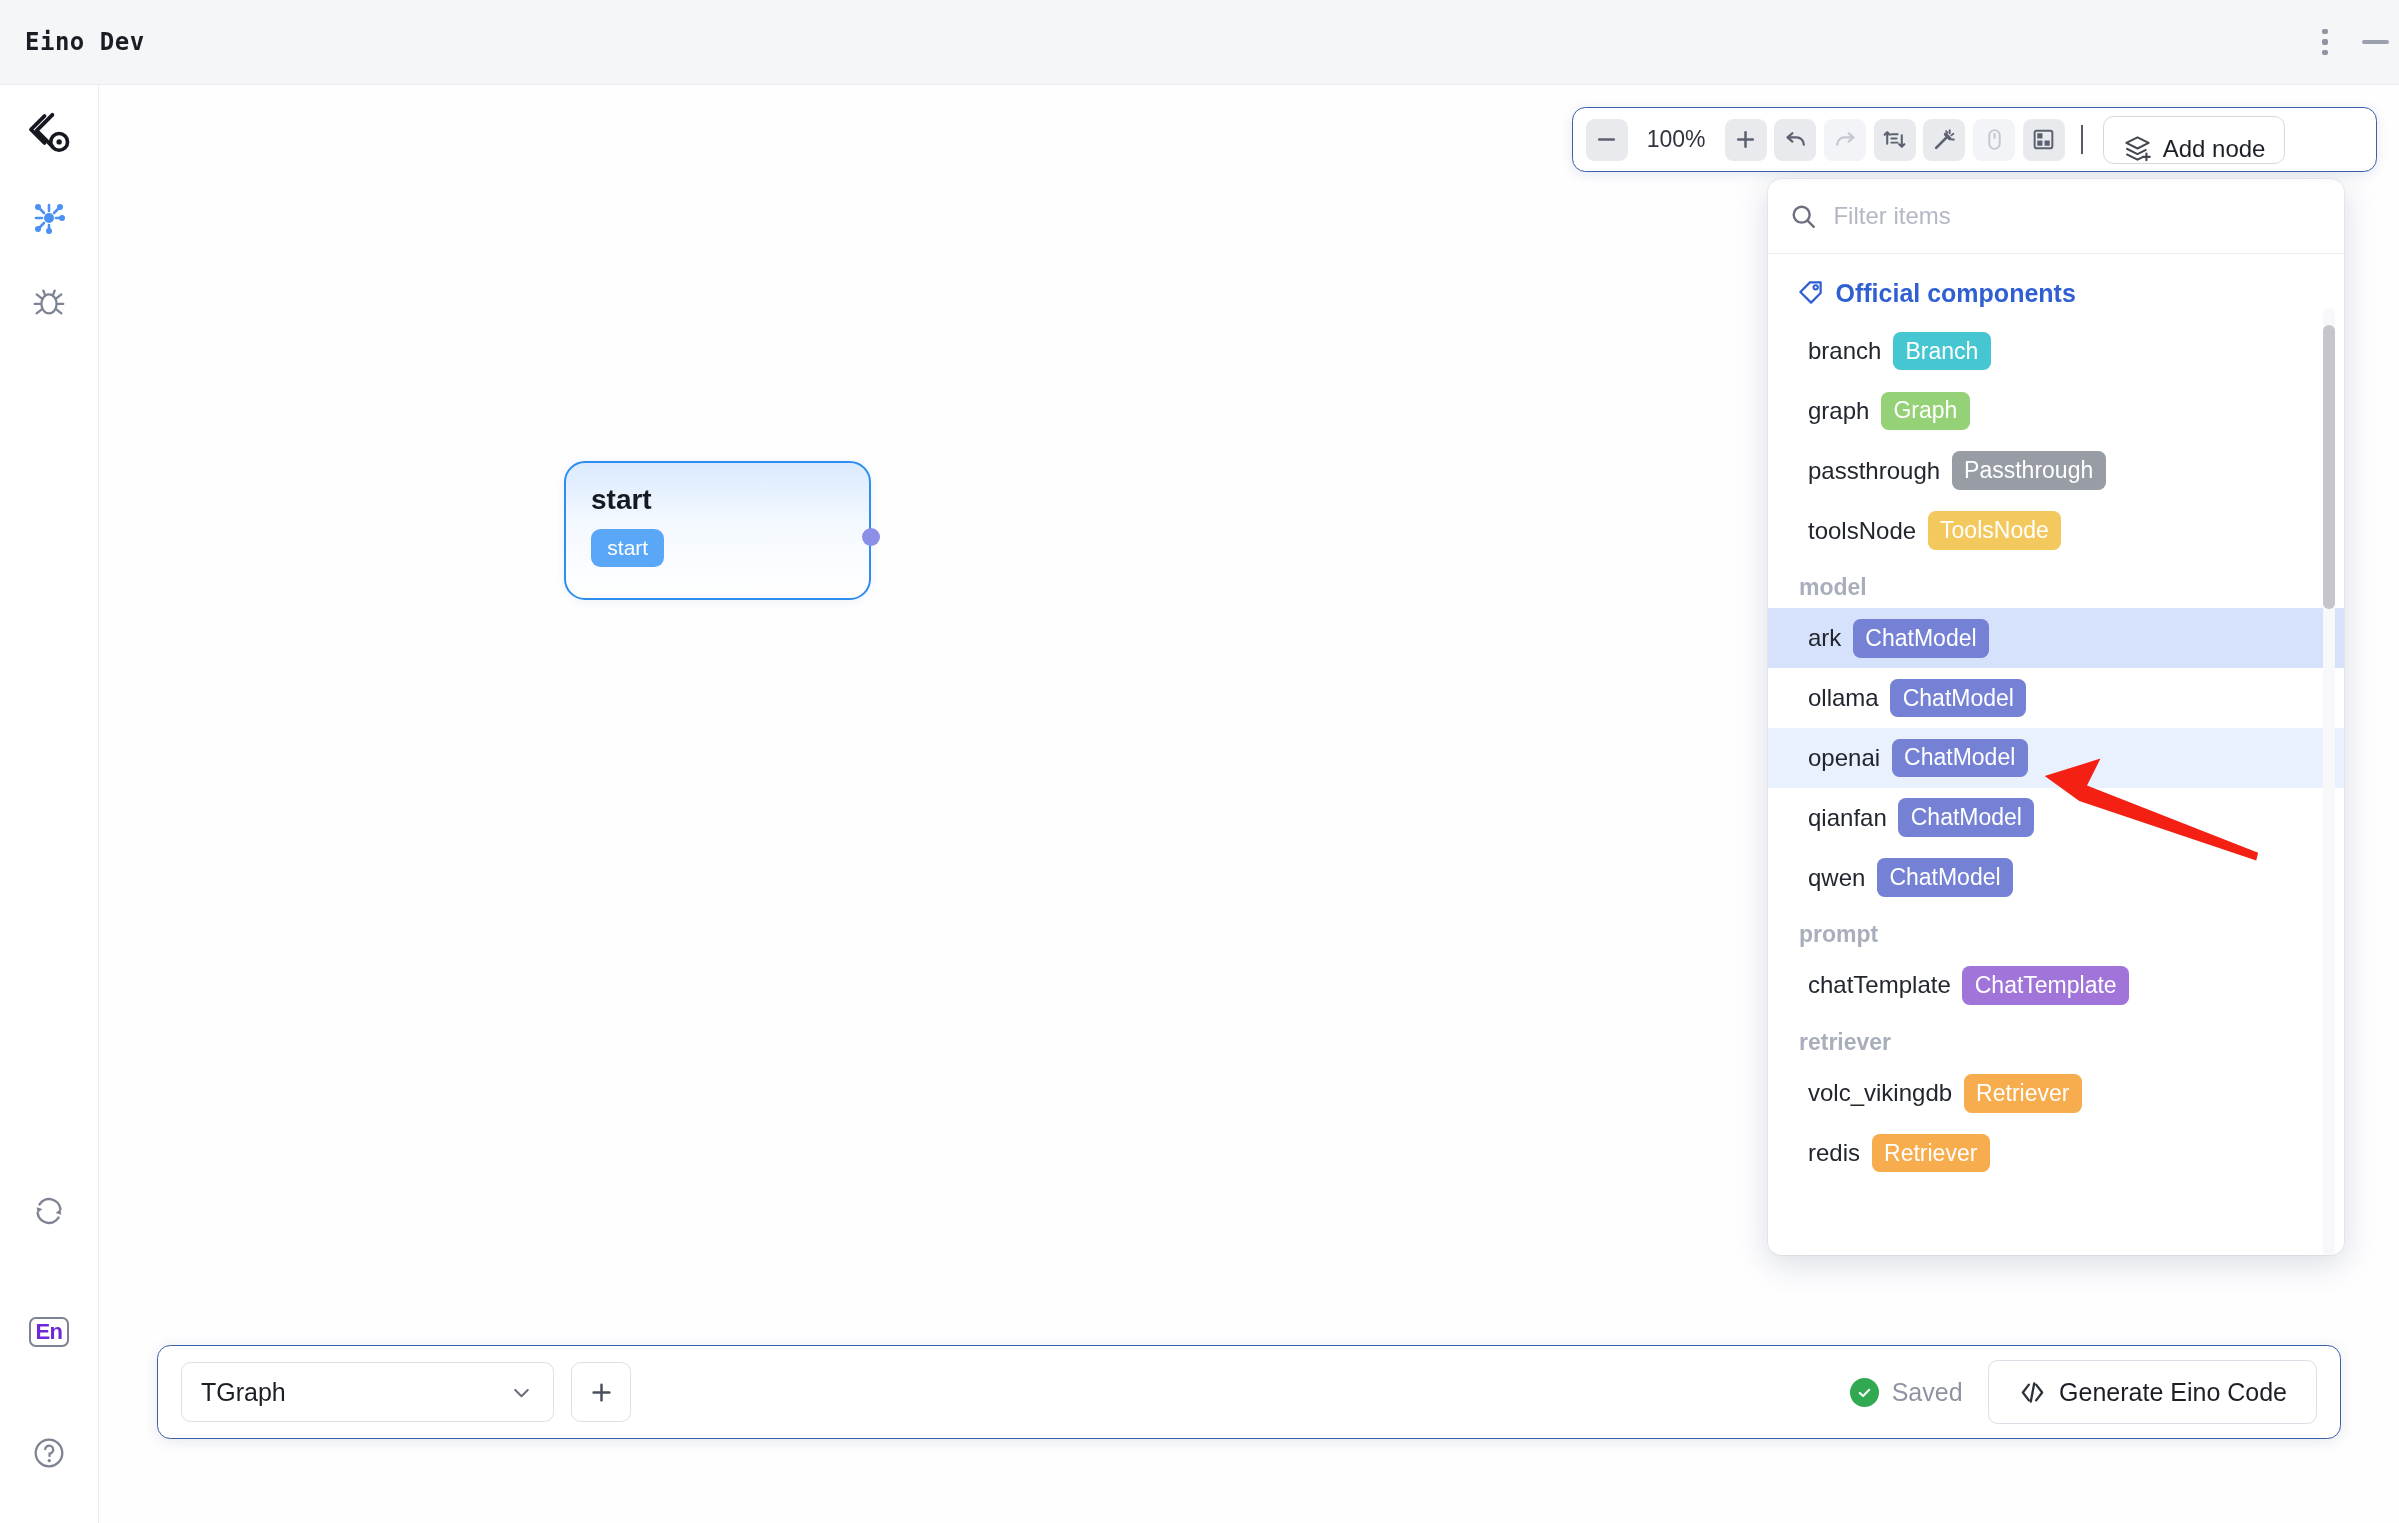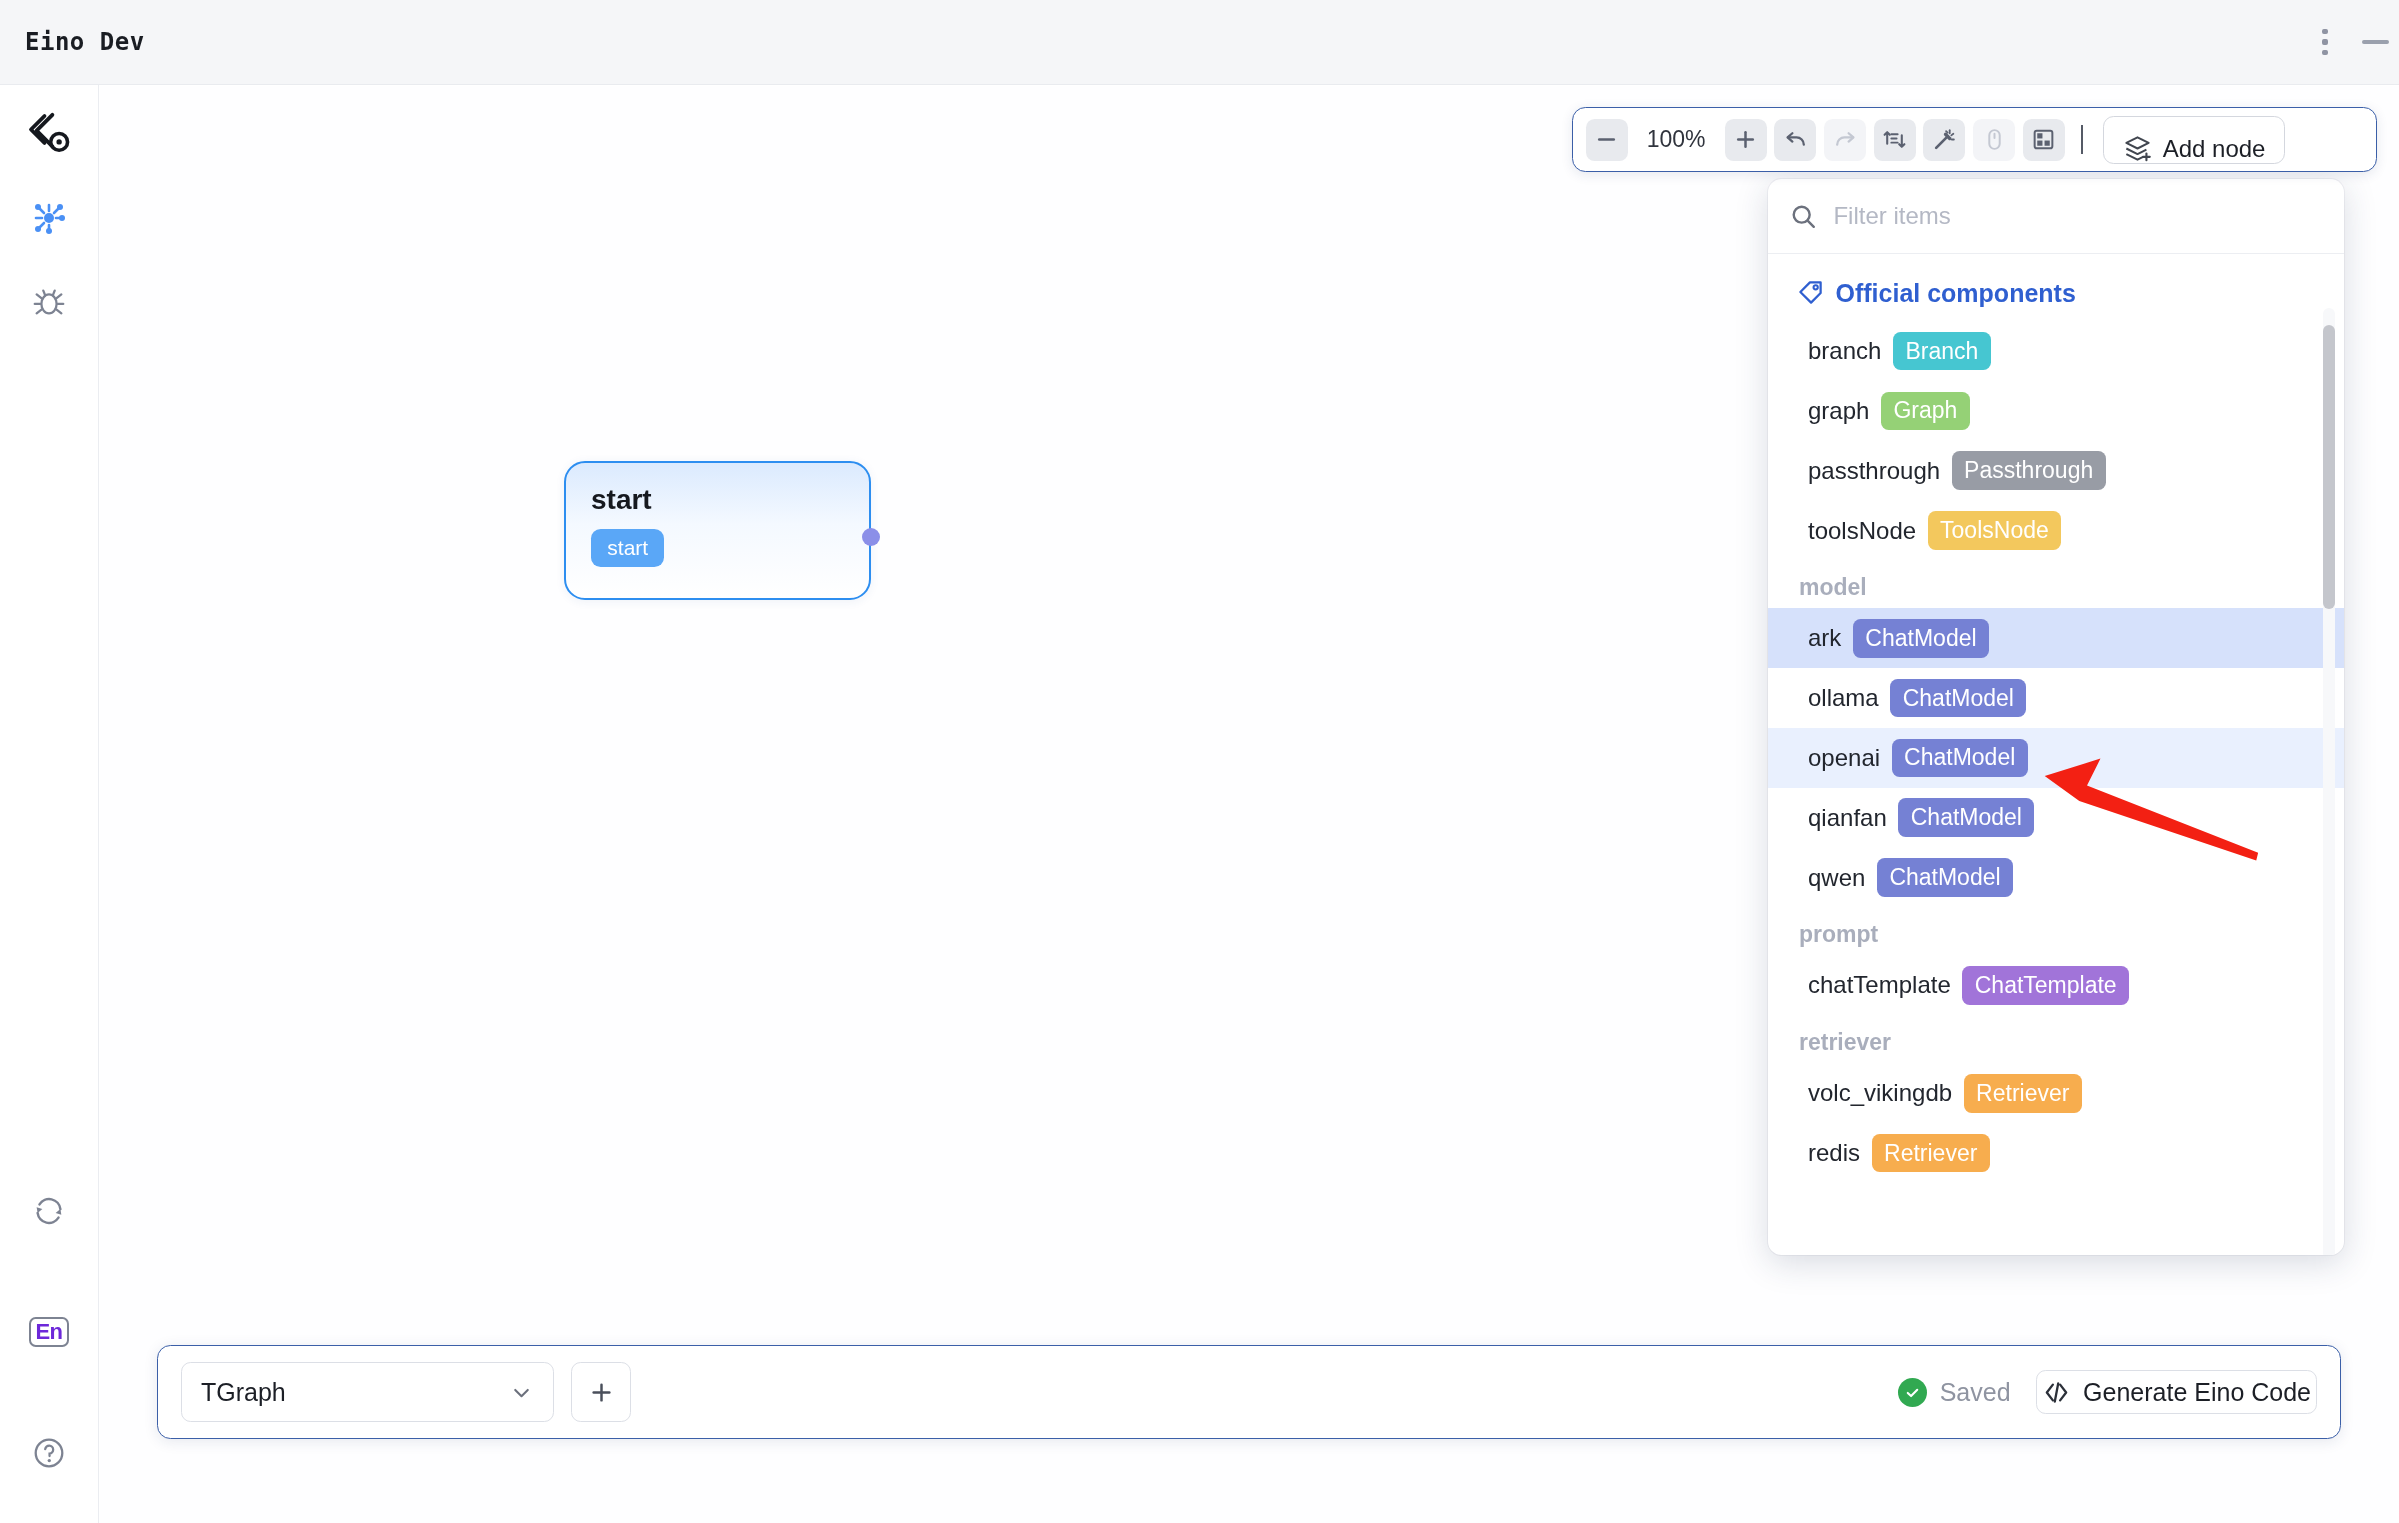--- a/index.html
+++ b/index.html
@@ -160,21 +160,21 @@
   }
   .bb-spacer { flex: 1; }
   .saved {
     display: flex; align-items: center; gap: 12.5px; font-size: 25px; color: #8f94a1; margin-right: 7.7px;
   }
   .check-dot {
     width: 29px; height: 29px; border-radius: 50%; background: #31a951;
     display: flex; align-items: center; justify-content: center;
   }
   .bb-btn {
-    height: 44px; padding: 0 5px; border: 1.4px solid #dcdfe6; border-radius: 9.6px;
+    height: 64px; padding: 0 29px; border: 1.4px solid #dcdfe6; border-radius: 9.6px;
     background: #fff; display: flex; align-items: center; gap: 12.5px;
     font-size: 25px; color: #1c1f26; cursor: pointer; white-space: nowrap;
   }
   .icon-svg { display: block; }
 </style>
 </head>
 <body>
 
 <div id="app">
 

